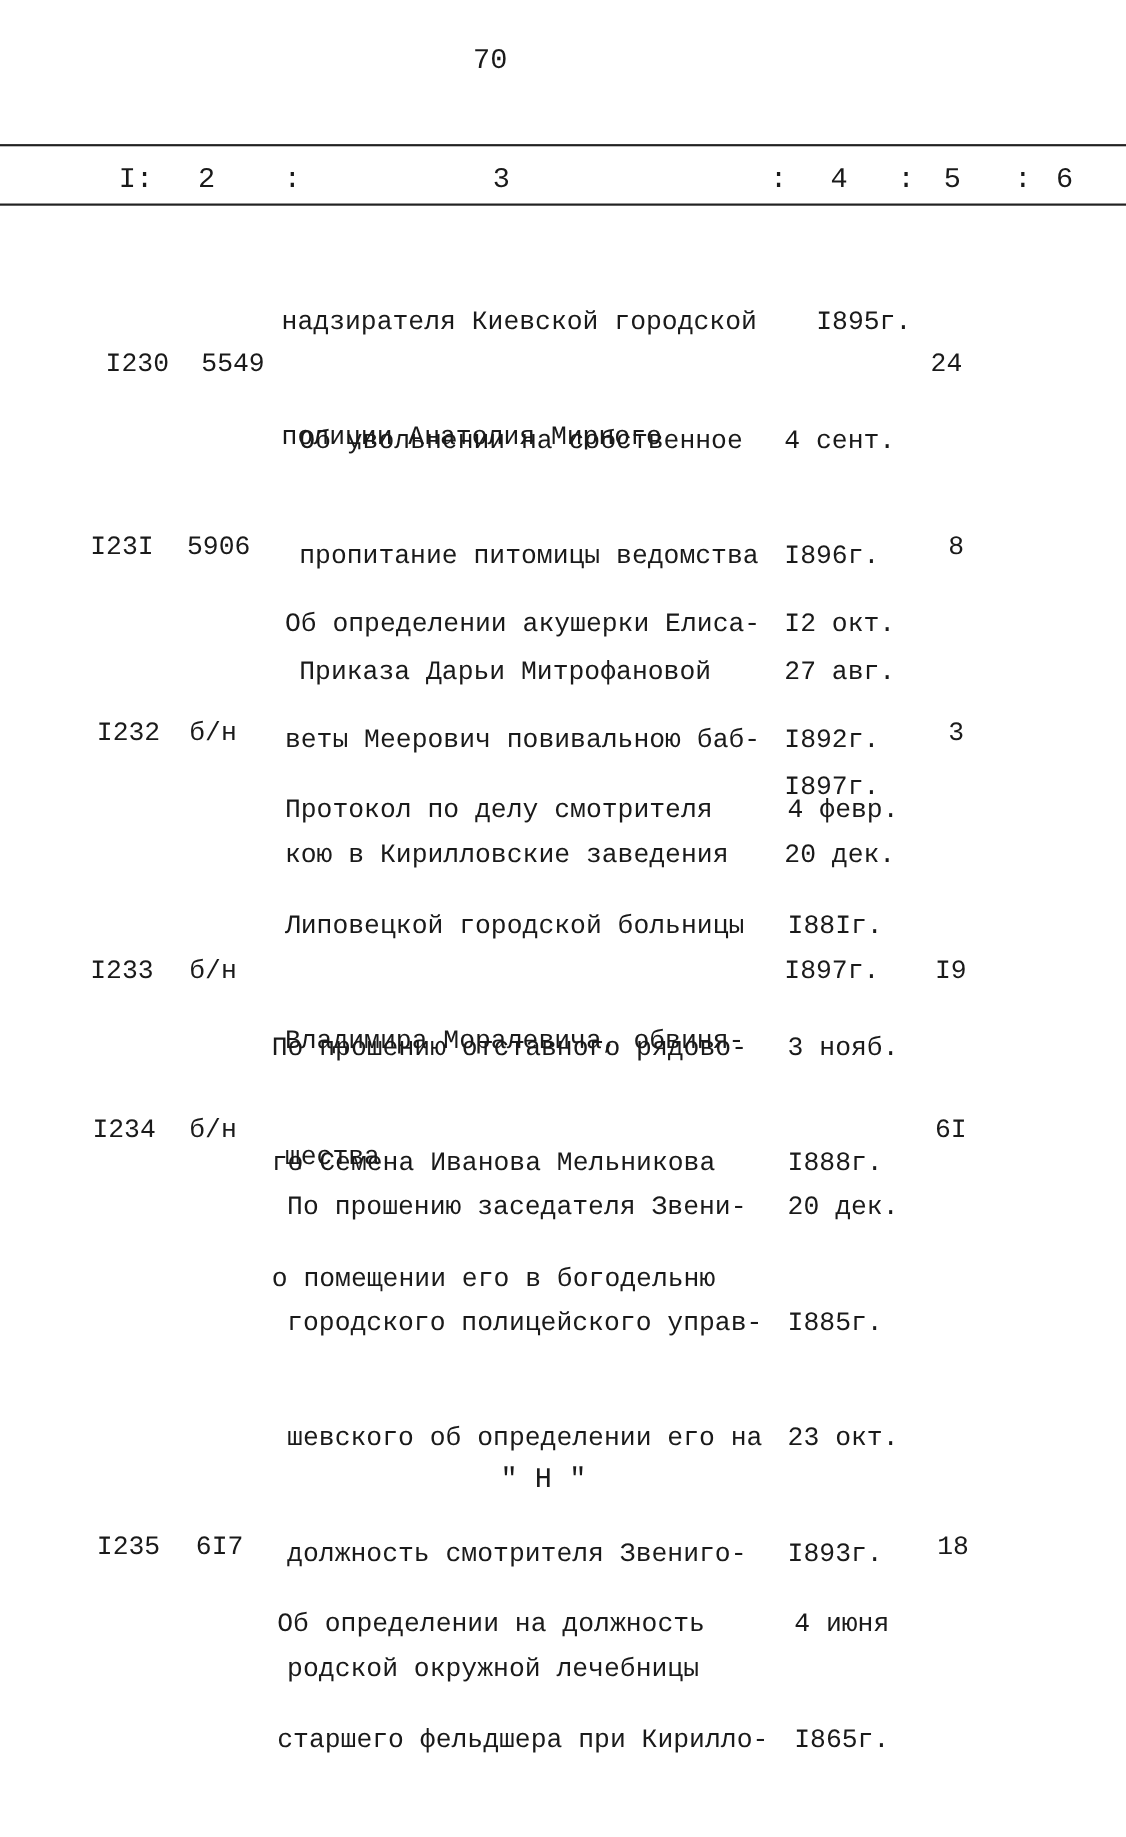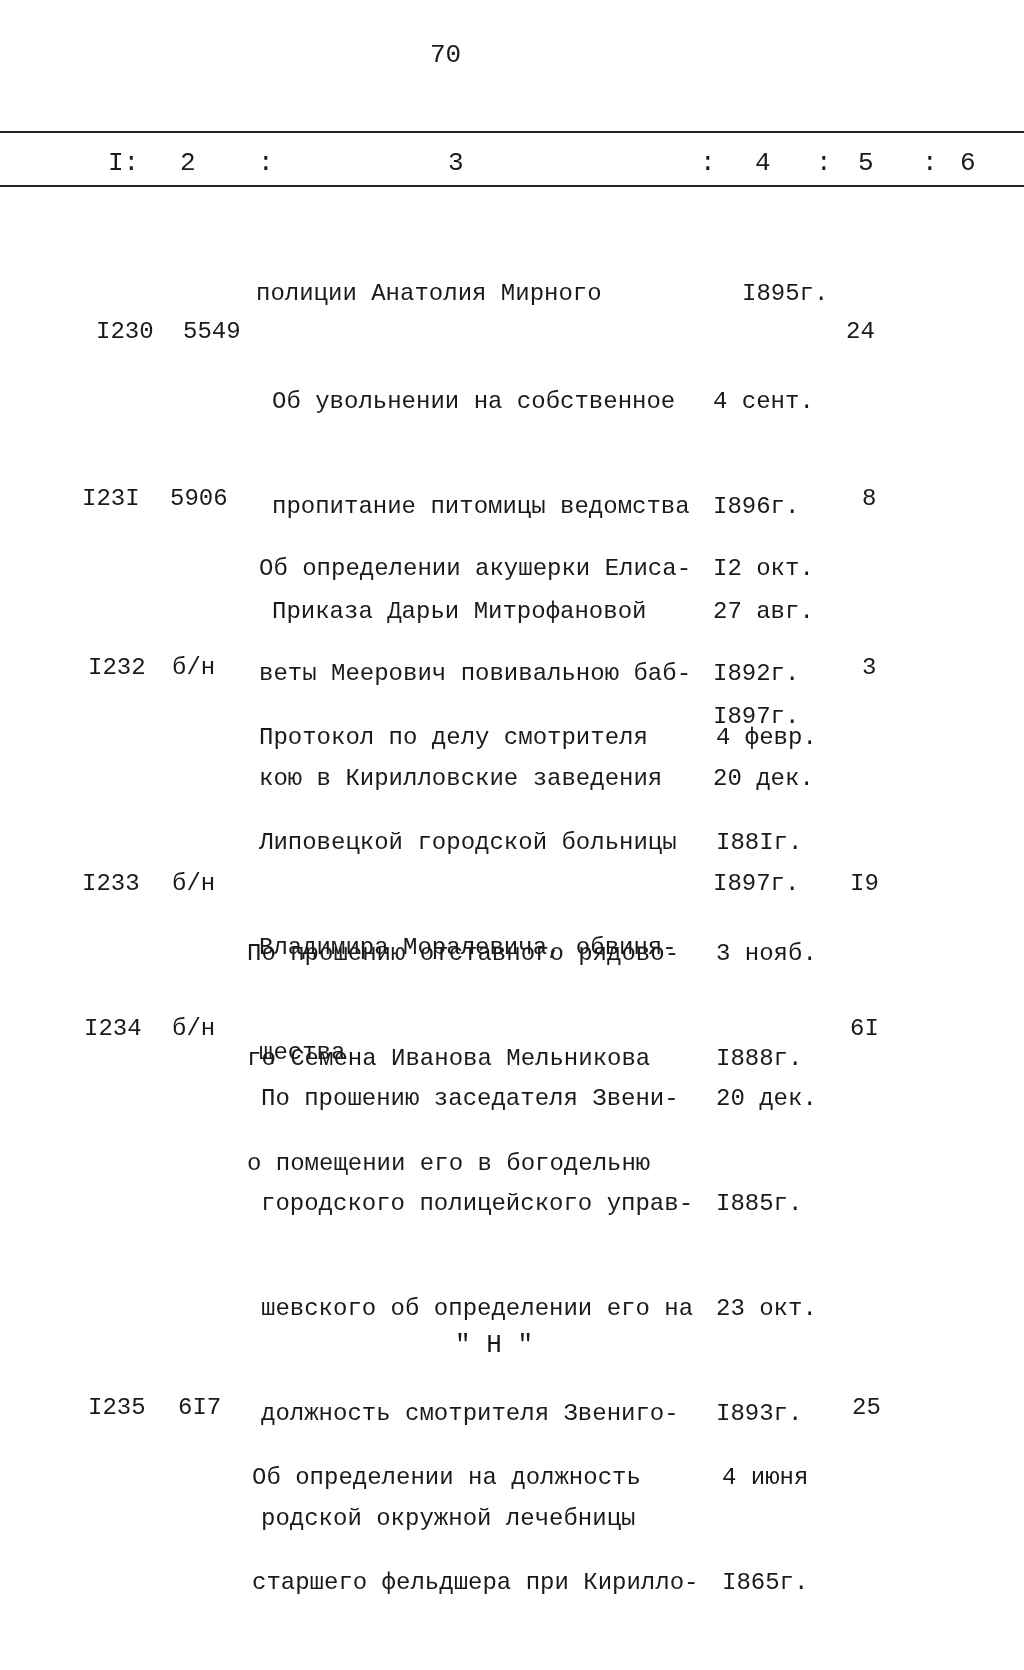--- a/index.html
+++ b/index.html
@@ -34,20 +34,21 @@
   <span class="hcell" style="left:755px">4</span>
   <span class="hcell" style="left:816px">:</span>
   <span class="hcell" style="left:858px">5</span>
   <span class="hcell" style="left:922px">:</span>
   <span class="hcell" style="left:960px">6</span>
 </div>
 <div class="rule rule-bottom"></div>
 
 <div class="row" style="top:206px">
   <div class="cell" style="left:256px">
+    <span class="line">надзирателя Киевской городской</span>
     <span class="line">полиции Анатолия Мирного</span>
   </div>
   <div class="cell" style="left:742px">
     <span class="line">I895г.</span>
   </div>
 </div>
 
 <div class="row" style="top:314px">
   <span class="cell" style="left:96px">I230</span>
   <span class="cell" style="left:183px">5549</span>
@@ -143,14 +144,14 @@
     
     
     
   </div>
   <div class="cell" style="left:722px">
     <span class="line">4 июня</span>
     <span class="line">I865г.</span>
     
     
   </div>
-  <span class="cell" style="left:852px">25</span>
+  <span class="cell" style="left:852px">18</span>
 </div>
 
 </body></html>

